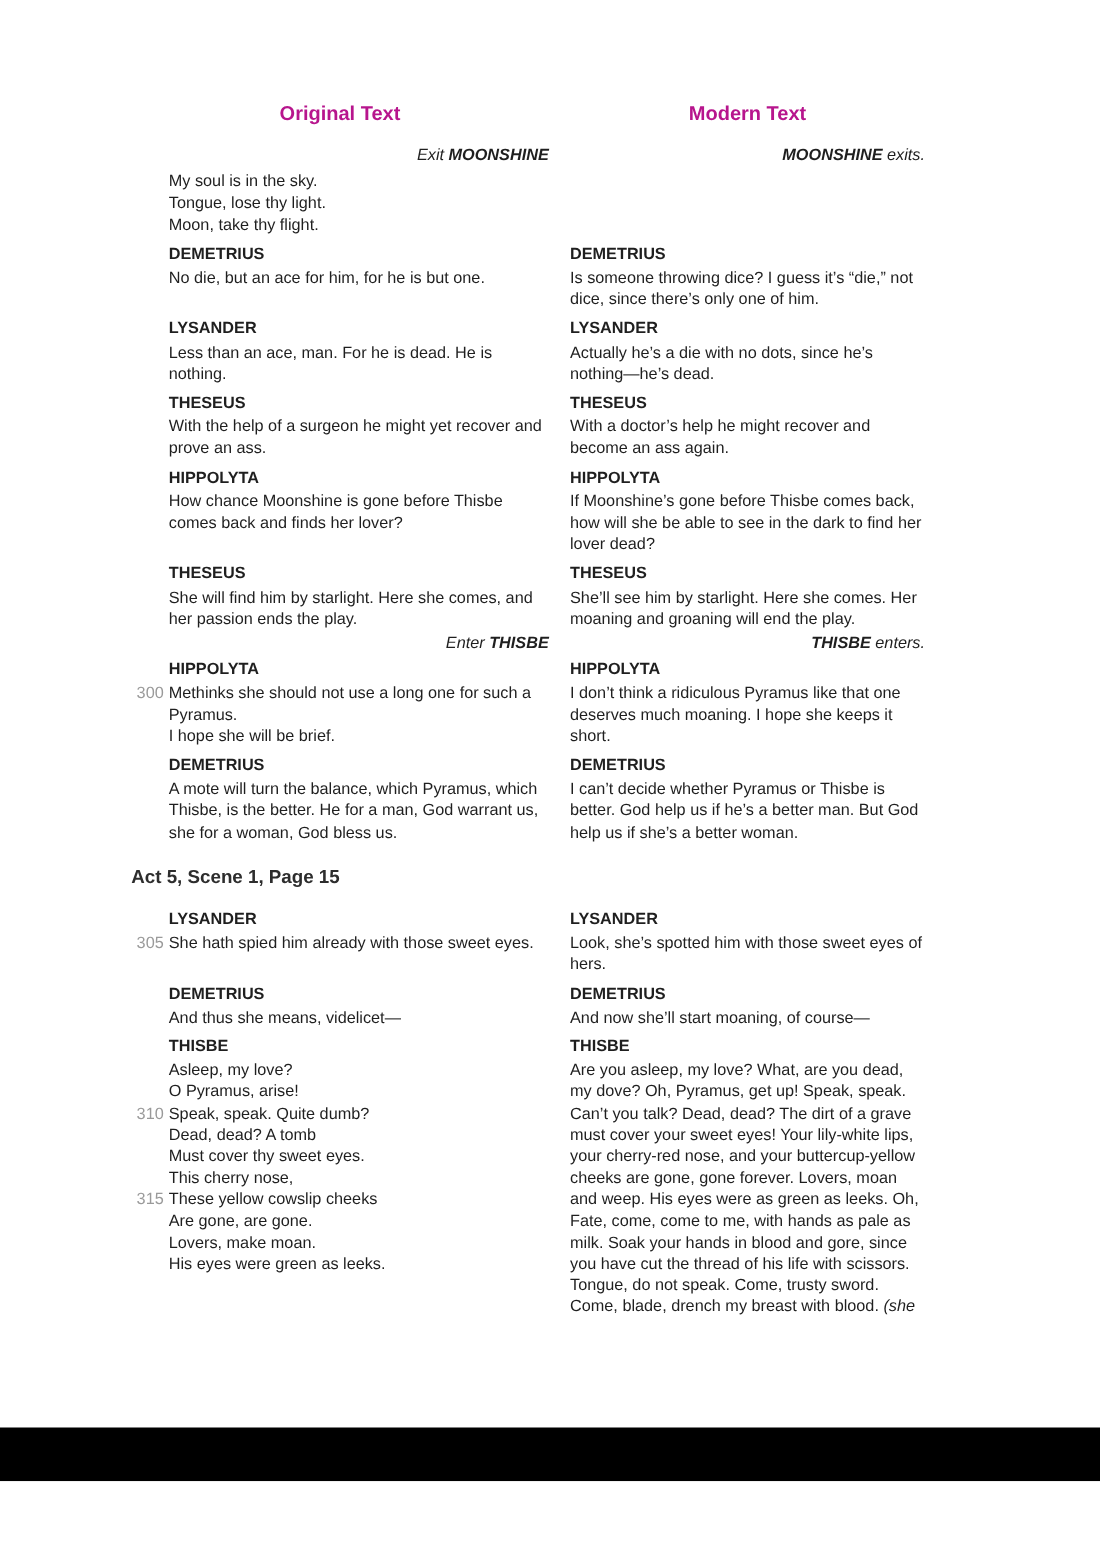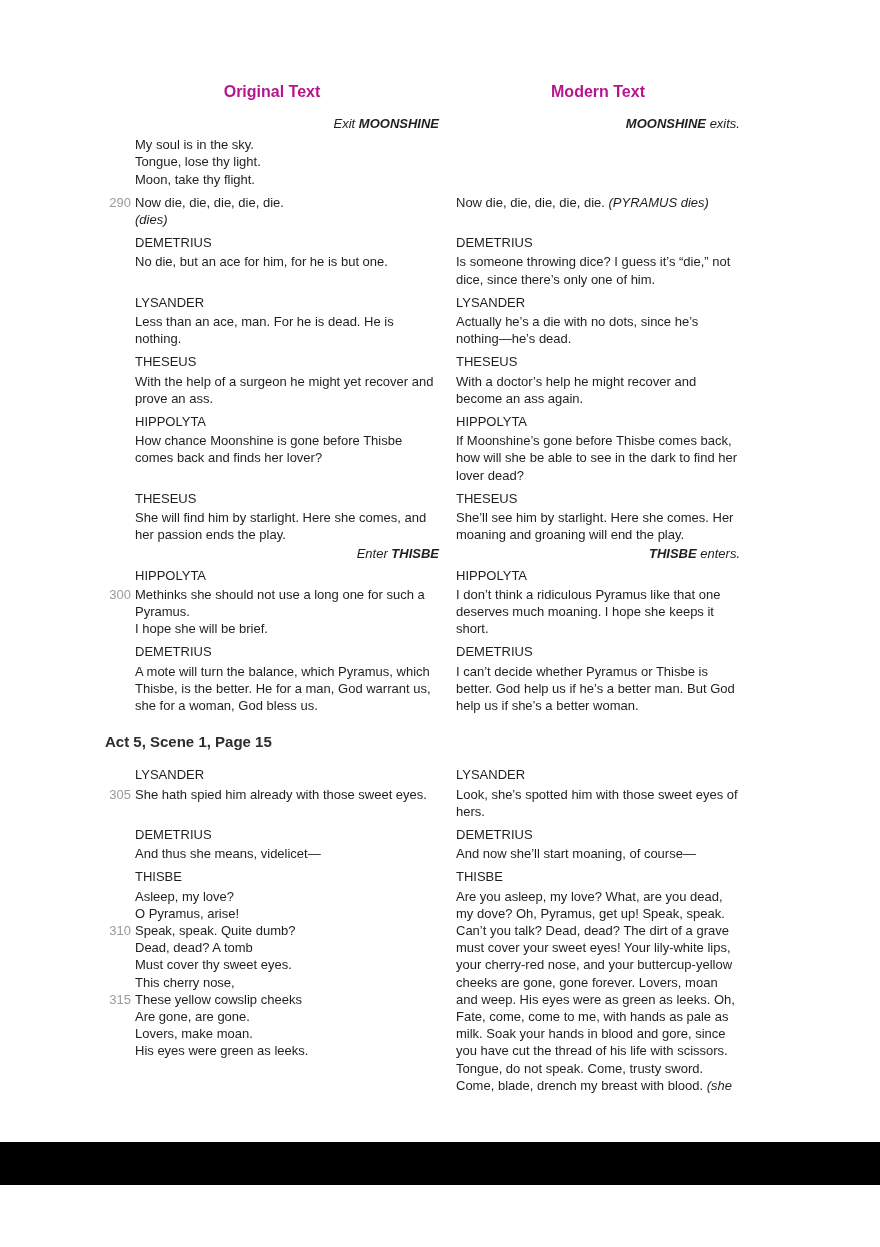--- a/index.html
+++ b/index.html
@@ -11,21 +11,21 @@
   .content{position:absolute;left:105px;top:83px;width:635px;}
   .headers{display:flex;margin-bottom:18px;}
   .hdr{font-weight:bold;font-size:16px;line-height:18px;text-align:center;color:var(--header-color,#b7158d);}
   .hdr.left{width:334px;}
   .hdr.right{width:284px;margin-left:17px;}
   .row{display:flex;}
   .row.speech{margin-bottom:6px;}
   .row.stage{margin-top:-4px;margin-bottom:4px;}
   .col-l{flex:none;width:334px;box-sizing:border-box;padding-left:30px;}
   .col-r{flex:none;width:284px;margin-left:17px;}
-  .speaker{font-weight:normal;margin-bottom:2px;}
+  .speaker{font-weight:bold;margin-bottom:2px;}
   .vline{position:relative;}
   .lnum{position:absolute;left:-30px;top:0;width:26px;text-align:right;color:var(--linenum-color,#9a9a9a);}
   .stg{text-align:right;}
   .it{font-style:italic;}
   .bi{font-style:italic;font-weight:bold;}
   .section-heading{
     font-size:15px;line-height:24px;font-weight:bold;
     color:var(--heading-color,#2d2d2d);margin:16px 0 12px 0;
   }
   .bottom-bar{position:absolute;left:0;top:1142px;width:880px;height:105px;background:var(--bar-color,#000000);}
@@ -48,29 +48,20 @@
             <div class="stg"><span class="bi">MOONSHINE</span><span class="it"> exits.</span></div>
           </div>
         </div>
         <div class="row speech">
           <div class="col-l">
             <div class="vline"><span>My soul is in the sky.</span></div>
             <div class="vline"><span>Tongue, lose thy light.</span></div>
             <div class="vline"><span>Moon, take thy flight.</span></div>
           </div>
           <div class="col-r"></div>
-        </div>
-        <div class="row speech">
-          <div class="col-l">
-            <div class="vline"><span class="lnum">290</span><span>Now die, die, die, die, die.</span></div>
-            <div class="vline"><span class="it">(dies)</span></div>
-          </div>
-          <div class="col-r">
-            <div class="prose"><span>Now die, die, die, die, die. </span><span class="it">(PYRAMUS dies)</span></div>
-          </div>
         </div>
         <div class="row speech">
           <div class="col-l">
             <div class="speaker">DEMETRIUS</div>
             <div class="vline"><span>No die, but an ace for him, for he is but one.</span></div>
           </div>
           <div class="col-r">
             <div class="speaker">DEMETRIUS</div>
             <div class="prose"><span>Is someone throwing dice? I guess it’s “die,” not dice, since there’s only one of him.</span></div>
           </div>

